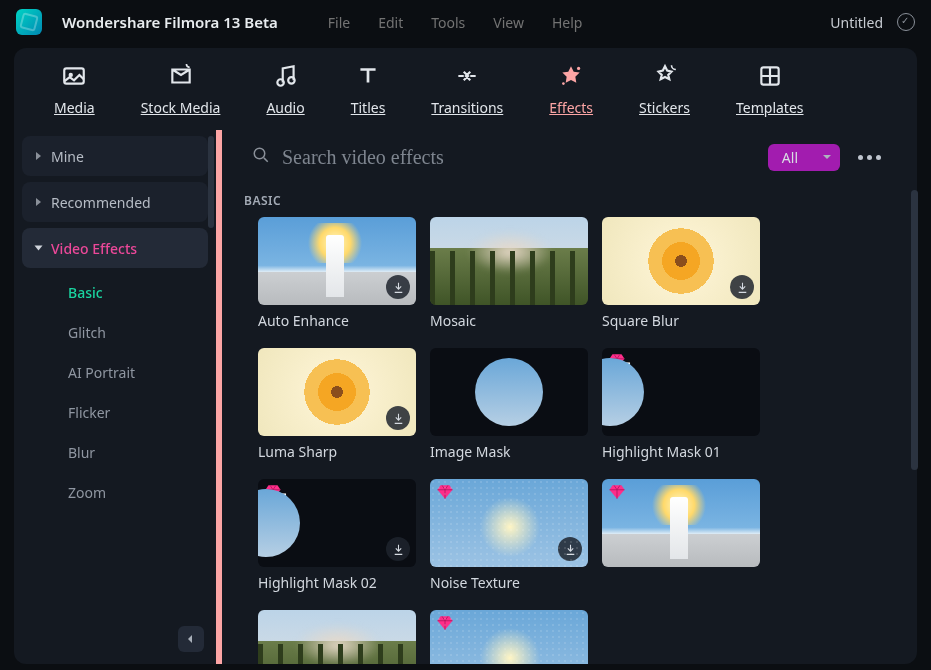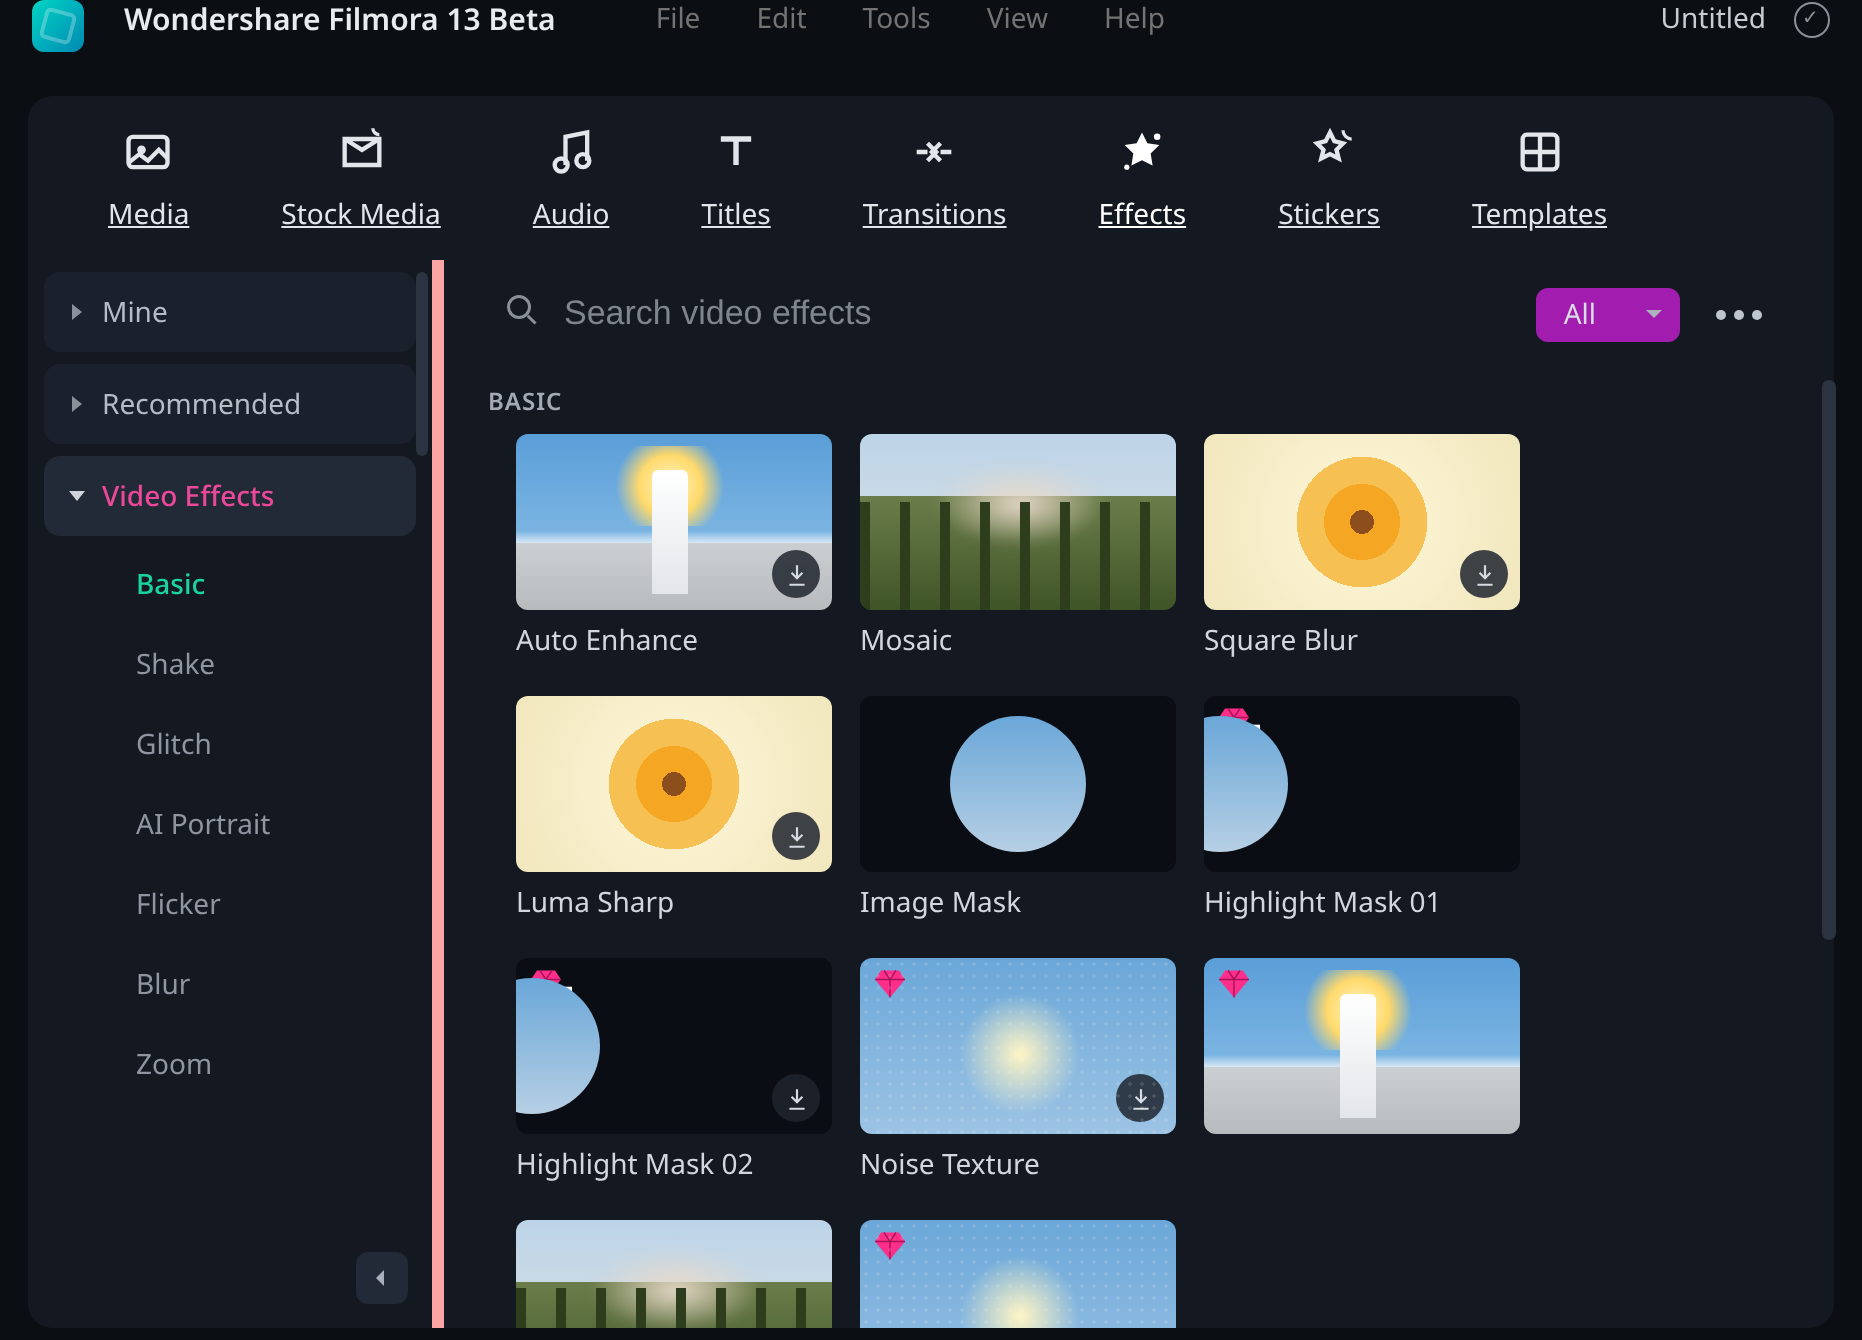--- a/index.html
+++ b/index.html
@@ -3,21 +3,21 @@
 <meta charset="utf-8">
 <style>
 * { margin: 0; padding: 0; box-sizing: border-box; }
 body {
   width: 931px; height: 670px;
   background: #0b0e12; color: #d8dde3;
   font-family: -apple-system, system-ui, "Segoe UI", sans-serif;
   font-size: 14px; overflow: hidden;
 }
 .titlebar {
-  height: 44px; display: flex; align-items: flex-start; padding: 0 16px; gap: 20px;
+  height: 44px; display: flex; align-items: center; padding: 0 16px; gap: 20px;
 }
 .logo {
   width: 26px; height: 26px; border-radius: 6px;
   background: linear-gradient(135deg, #00d4c4, #0089b3);
   position: relative;
 }
 .logo::before { content:""; position:absolute; inset:5px; border:2px solid #fff4; border-radius:3px; transform:rotate(15deg); }
 .app-title { font-weight: 600; font-size: 15px; color: #e8ecef; }
 .menu { display: flex; gap: 28px; margin-left: 30px; }
 .menu-item { color: #737373; cursor: pointer; }
@@ -27,21 +27,21 @@
 .sync-icon::after{content:"✓"; position:absolute; font-size:10px; left:3px; top:-1px; color:#8a9099;}
 
 .workspace {
   margin: 4px 14px 0 14px; height: 616px;
   background: #141921; border-radius: 12px; display:flex; flex-direction:column;
 }
 .tabbar {
   height: 82px; display:flex; align-items:center; gap: 46px; padding: 0 40px;
 }
 .tab { display:flex; flex-direction:column; align-items:center; gap:8px; cursor:pointer; color:#e2e6eb; }
-.tab.active { color:#ffffff;align-items:center; }
+.tab.active { color:#fca5a5;align-items:center; }
 .tab-icon { width:28px; height:28px; display:flex; align-items:center; justify-content:center; }
 .tab-icon svg { width:26px; height:26px; }
 .tab-label { font-size:14px;text-decoration:underline; }
 
 .main-row { flex:1; display:flex; min-height:0; }
 .sidebar {
   width: 208px; padding: 6px 8px 6px 8px; position:relative;
   border-right: 6px solid #fca5a5;
 }
 .side-scroll { width:6px; height:92px; background:#2b3340; border-radius:3px; position:absolute; right:2px; top:6px; }
@@ -61,21 +61,21 @@
 }
 .collapse-tab svg{width:10px;height:10px;fill:#a9b0ba;}
 
 .content { flex:1; display:flex; flex-direction:column; min-width:0; position:relative; }
 .searchbar {
   height:50px; display:flex; align-items:center; padding:0 20px; gap:12px;
   margin: 2px 10px 0 10px;
 }
 .search-icon{color:#8a9099;}
 .search-input {
-  flex:1; background:transparent; border:none; color:#a16207; font-size:17px; outline:none;
+  flex:1; background:transparent; border:none; color:#a16207; font-size:20px; outline:none;font-family:Liberation Serif, serif;
 }
 .search-input::placeholder{color:#7e858f;}
 .filter-pill {
   background:#a21caf; padding:4px 8px 4px 14px; border-radius:6px; display:flex; align-items:center; gap:24px; cursor:pointer;
 }
 .more-dots { display:flex; gap:4px; padding:0 6px; cursor:pointer; }
 .more-dots span{width:5px;height:5px;background:#bfc5ce;border-radius:50%;}
 
 .section-label { padding:10px 22px 8px; font-size:12px; letter-spacing:0.5px; color:#a3aab5; font-weight:600; }
 .grid {
@@ -223,21 +223,20 @@
           </div>
           <div class="sb-item">
             <span class="chev "></span>
             <span>Recommended</span>
           </div>
           <div class="sb-item expanded">
             <span class="chev down"></span>
             <span>Video Effects</span>
           </div>
           <div class="sb-sub active">Basic</div>
-          <div class="sb-sub">Shake</div>
           <div class="sb-sub">Glitch</div>
           <div class="sb-sub">AI Portrait</div>
           <div class="sb-sub">Flicker</div>
           <div class="sb-sub">Blur</div>
           <div class="sb-sub">Zoom</div>
         </div>
       <div class="collapse-tab">
         <svg viewBox="0 0 10 10">
             <path d="M6 1 2 5l4 4"></path>
           </svg>

